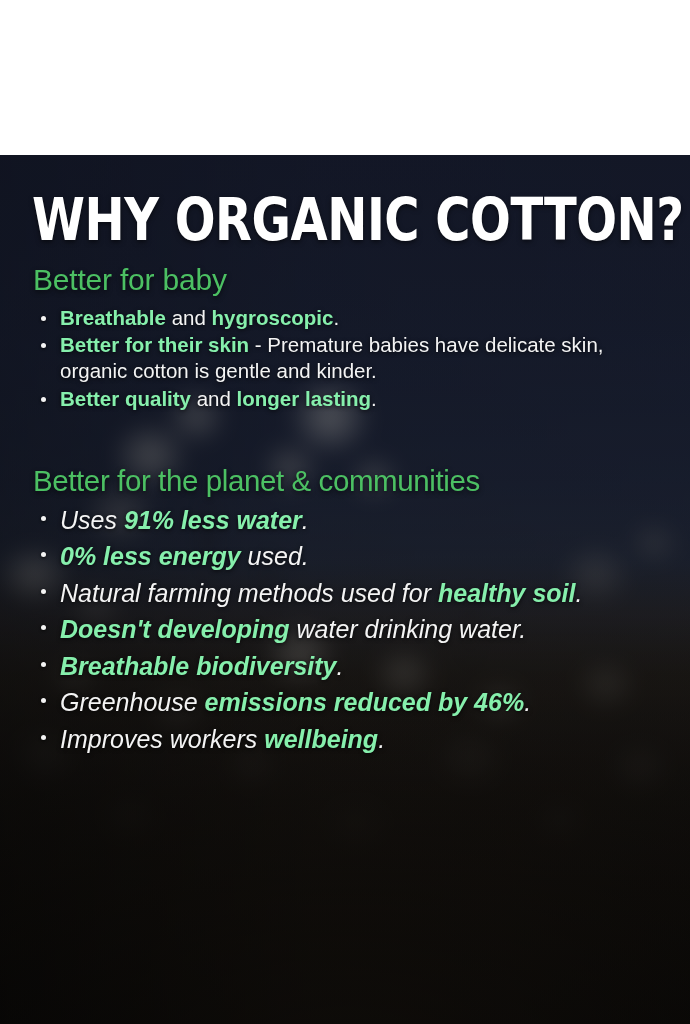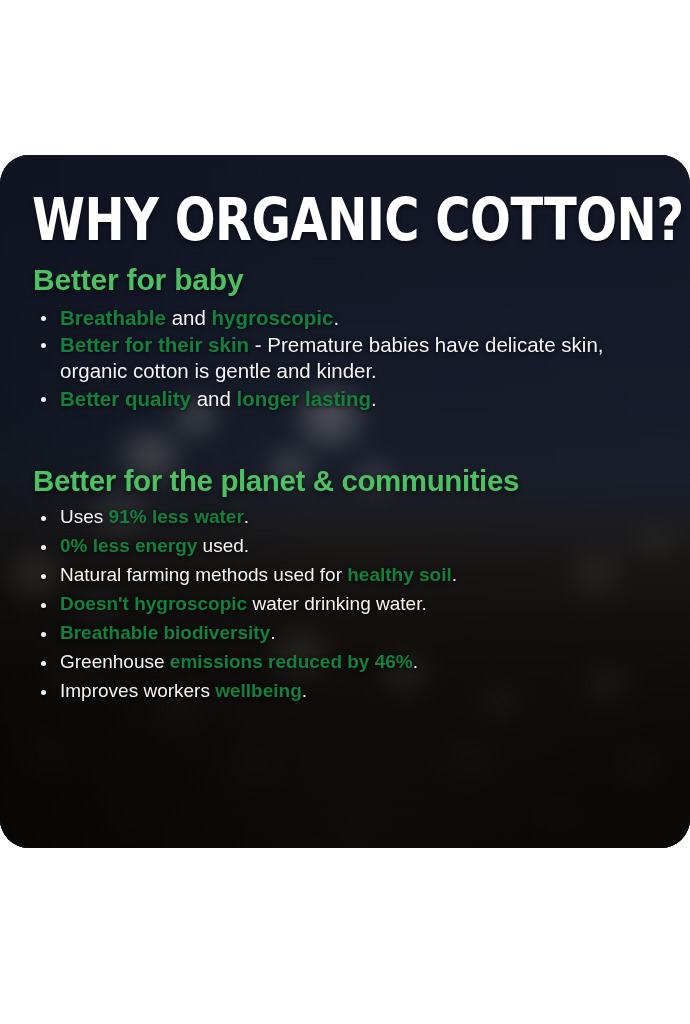--- a/index.html
+++ b/index.html
@@ -20,24 +20,23 @@
     height: 1024px;
     background: #ffffff;
   }
 
   
   #infographic {
     position: absolute;
     left: 0;
     top: 155px;
     width: 690px;
-    height: 693px;
+    height: 870px;
     overflow: hidden;
     background: #121212;
-    border-radius: 29px;
   }
 
   
   .bg-layer { position: absolute; inset: 0; }
 
   
   .bg-sky {
     background:
       linear-gradient(to bottom,
         #1b2034 0%,
@@ -129,21 +128,21 @@
     letter-spacing: -0.5px;
     color: #ffffff;
     margin: 6px 0 14px 2px;
     transform: scaleX(.92);
     transform-origin: left center;
     text-shadow: 0 2px 6px rgba(0,0,0,.55);
     white-space: nowrap;
   }
 
   .section-heading {
-    font-weight: 700;
+    font-weight: 400;
     font-size: 30px;
     line-height: 1.12;
     color: #4cc063;
     margin: 0 0 8px 3px;
     letter-spacing: -0.2px;
     text-shadow: 0 2px 5px rgba(0,0,0,.6);
     white-space: nowrap;
   }
 
   .section-heading.wide {
@@ -172,28 +171,28 @@
     position: absolute;
     left: 11px;
     top: 11px;
     width: 5px;
     height: 5px;
     border-radius: 50%;
     background: #f4f4f4;
     box-shadow: 0 1px 3px rgba(0,0,0,.7);
   }
 
-  ul.bullets li b { font-weight: 700; color: #15803d; }
+  ul.bullets li b { font-weight: 700; color: #86efac; }
 
   .section-gap { height: 50px; }
 
   .block-baby  { margin-top: 2px; }
   .block-baby ul.bullets li { margin-bottom: 2px; }
 
-  .block-planet ul.bullets li { margin-bottom: 5px; font-size: 19px; }
+  .block-planet ul.bullets li { margin-bottom: 5px; font-size: 25px; font-style: italic; }
 </style>
 </head>
 <body>
 
 <div id="page">
 
   <div id="infographic">
 
     <div class="bg-layer bg-sky"></div>
     <div class="bg-layer bg-bolls"></div>
@@ -214,21 +213,21 @@
       </div>
 
       <div class="section-gap"></div>
 
       <div class="block-planet">
         <h2 class="section-heading wide">Better for the planet &amp; communities</h2>
         <ul class="bullets">
             <li><span>Uses </span><b>91% less water</b><span>.</span></li>
             <li><b>0% less energy</b><span> used.</span></li>
             <li><span>Natural farming methods used for </span><b>healthy soil</b><span>.</span></li>
-            <li><b>Doesn't hygroscopic</b><span> water drinking water.</span></li>
+            <li><b>Doesn't developing</b><span> water drinking water.</span></li>
             <li><b>Breathable biodiversity</b><span>.</span></li>
             <li><span>Greenhouse </span><b>emissions reduced by 46%</b><span>.</span></li>
             <li><span>Improves workers </span><b>wellbeing</b><span>.</span></li>
           </ul>
       </div>
 
     </div>
   </div>
 
 </div>

